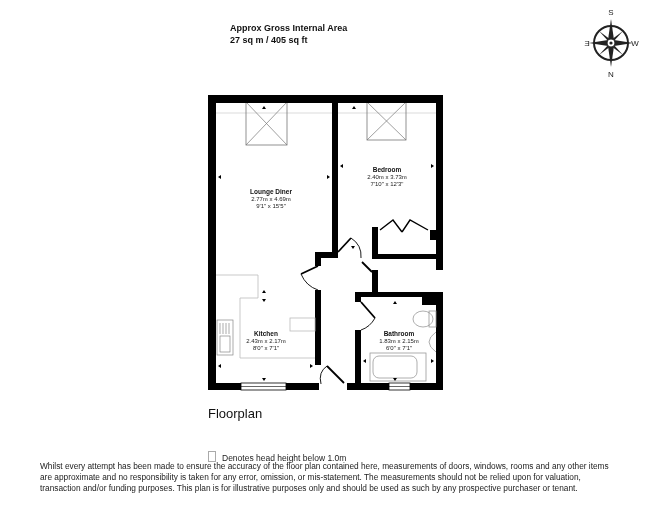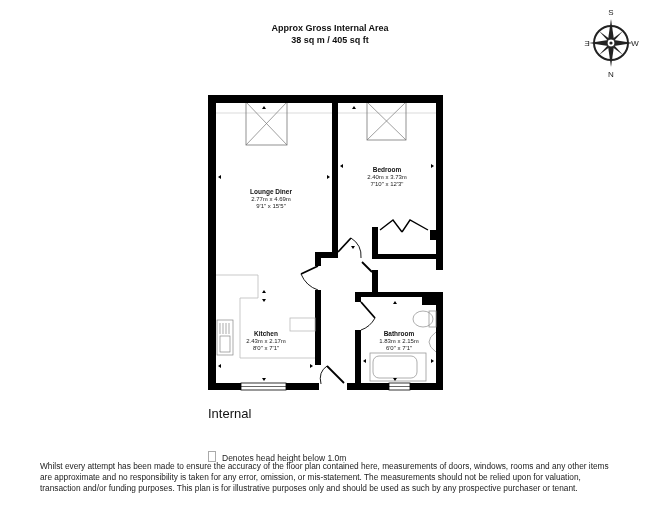--- a/index.html
+++ b/index.html
@@ -1,34 +1,34 @@
 <!DOCTYPE html>
 <html><head>
 <meta charset="utf-8">
 <style>
   html, body { margin: 0; padding: 0; background: #ffffff; }
   body { width: 650px; height: 515px; position: relative; overflow: hidden; font-family: "Liberation Sans", sans-serif; color: #111; }
-  .title { position: absolute; left: 230px; top: 22px; width: 200px; text-align: center; font-weight: bold; font-size: 9px; line-height: 12px; color: #111; }
+  .title { position: absolute; left: 230px; top: 22px; width: 200px; text-align: left; font-weight: bold; font-size: 9px; line-height: 12px; color: #111; }
   .compass { position: absolute; left: 583px; top: 5px; width: 56px; height: 74px; }
   .compass svg { width: 56px; height: 74px; }
   .plan { position: absolute; left: 0; top: 0; width: 650px; height: 515px; }
   .plan svg { position: absolute; left: 0; top: 0; }
   .room-label { position: absolute; text-align: center; font-size: 6px; line-height: 7.5px; color: #222; width: 90px; }
   .room-label .name { font-weight: bold; font-size: 6.5px; color: #111; }
   .plan-caption { position: absolute; left: 208px; top: 406px; font-size: 13px; color: #111; }
   .legend { position: absolute; left: 208px; top: 451px; font-size: 8.5px; color: #222; }
   .legend .box { display: inline-block; width: 6px; height: 9px; border: 1px solid #aaa; vertical-align: -1px; margin-right: 6px; }
   .disclaimer { position: absolute; left: 40px; top: 461px; width: 580px; text-align: left; font-size: 8.3px; line-height: 11px; color: #222; }
 </style>
 </head>
 <body>
 
 <div class="title">
   <div>Approx Gross Internal Area</div>
-  <div>38 sq m / 405 sq ft</div>
+  <div>27 sq m / 405 sq ft</div>
 </div>
 
 <div class="compass">
   <svg viewBox="0 0 56 74">
     <text x="28" y="10" text-anchor="middle" font-size="8" font-family="Liberation Sans, sans-serif" fill="#222">S</text>
     <text x="4" y="41" text-anchor="middle" font-size="8" font-family="Liberation Sans, sans-serif" fill="#222" transform="scale(-1,1) translate(-8,0)">E</text>
     <text x="52" y="41" text-anchor="middle" font-size="8" font-family="Liberation Sans, sans-serif" fill="#222" transform="translate(104,0) scale(-1,1)">W</text>
     <text x="28" y="72" text-anchor="middle" font-size="8" font-family="Liberation Sans, sans-serif" fill="#222">N</text>
     <circle cx="28" cy="38" r="17" fill="none" stroke="#222" stroke-width="2"></circle>
     <polygon points="28,14 31,35 28,38 25,35" fill="#222"></polygon>
@@ -174,19 +174,19 @@
     <div>2.43m x 2.17m</div>
     <div>8'0" x 7'1"</div>
   </div>
   <div class="room-label" style="left:354px; top:330px;">
     <div class="name">Bathroom</div>
     <div>1.83m x 2.15m</div>
     <div>6'0" x 7'1"</div>
   </div>
 </div>
 
-<div class="plan-caption">Internal</div>
+<div class="plan-caption">Floorplan</div>
 
 <div class="legend">
   <span class="box"></span><span>Denotes head height below 1.0m</span>
 </div>
 
 <div class="disclaimer">Whilst every attempt has been made to ensure the accuracy of the floor plan contained here, measurements of doors, windows, rooms and any other items are approximate and no responsibility is taken for any error, omission, or mis-statement. The measurements should not be relied upon for valuation, transaction and/or funding purposes. This plan is for illustrative purposes only and should be used as such by any prospective purchaser or tenant.</div>
 
 </body></html>

